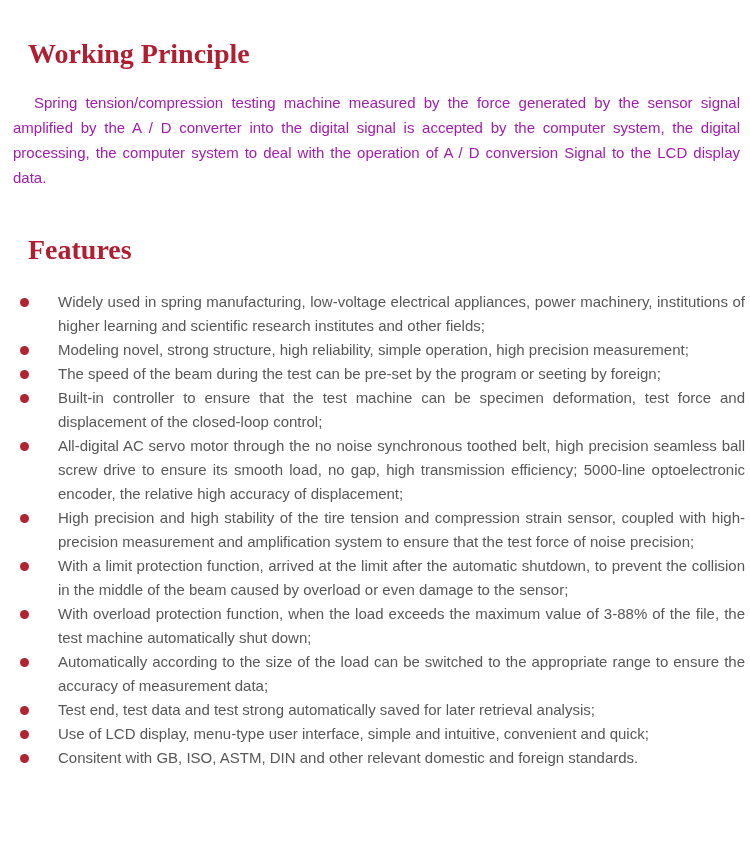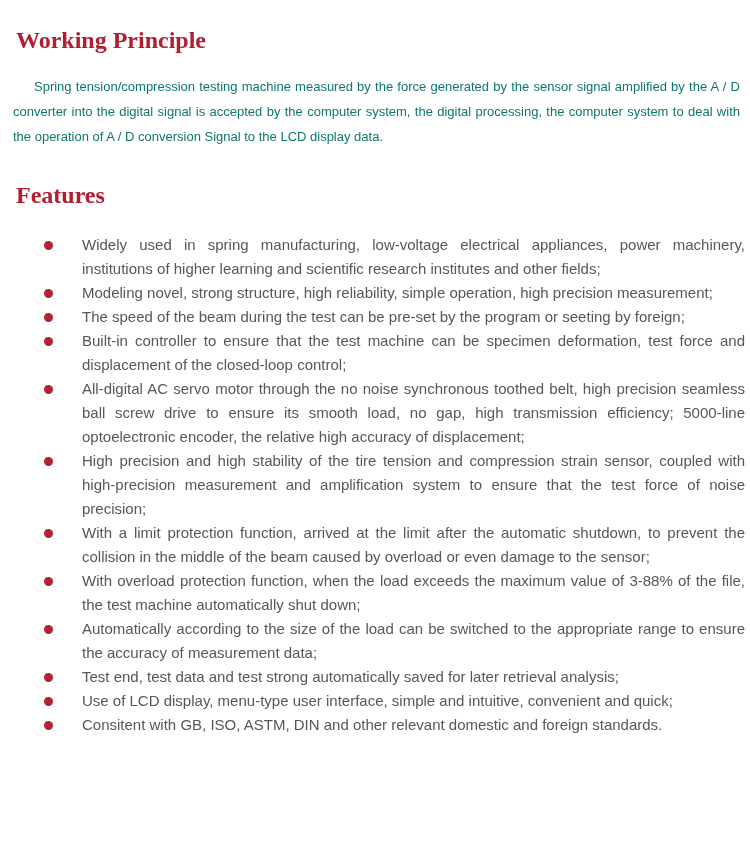--- a/index.html
+++ b/index.html
@@ -9,40 +9,40 @@
     background: #ffffff;
     font-family: "Liberation Sans", "DejaVu Sans", sans-serif;
     overflow: hidden;
   }
   .page { width: 750px; height: 857px; }
 
   .section-title {
     font-family: "Liberation Serif", "DejaVu Serif", serif;
     font-weight: 700;
     color: #b01e30;
-    font-size: 24px;
+    font-size: 28px;
     line-height: 1;
-    margin: 4px;
+    margin: 16px;
   }
   h1.section-title { padding: 24px 0 0 12px; }
   h2.section-title { padding: 30px 0 0 12px; }
 
   p.intro {
     margin: 22px 10px 0 13px;
-    color: #0f766e;
-    font-size: 13px;
+    color: #a21caf;
+    font-size: 15px;
     line-height: 25px;
     text-align: justify;
     text-indent: 21px;
   }
 
   ul.features-list {
     list-style: none;
     margin: 26px 5px 16px 0;
-    padding: 0 0 0 82px;
+    padding: 0 0 0 58px;
   }
   ul.features-list li {
     position: relative;
     color: #575757;
     font-size: 15px;
     line-height: 24px;
     text-align: justify;
   }
   .dot {
     position: absolute;

